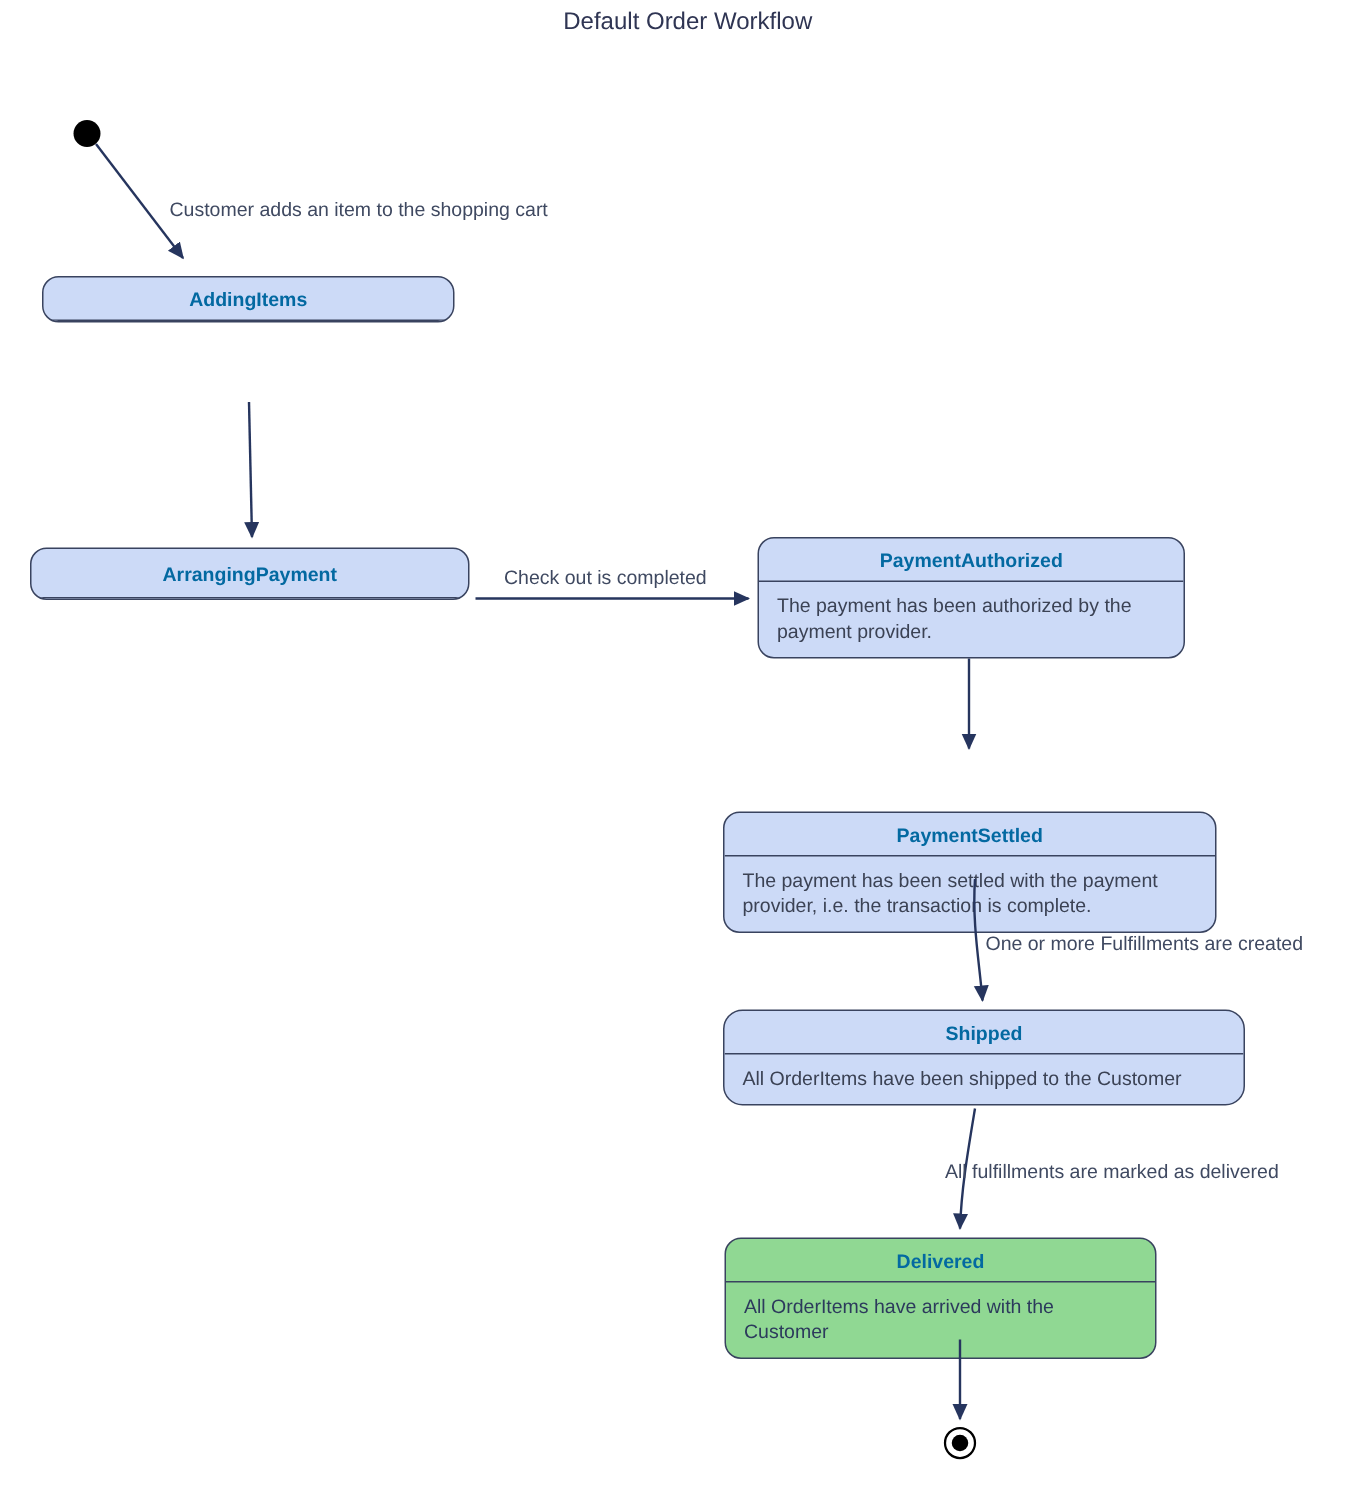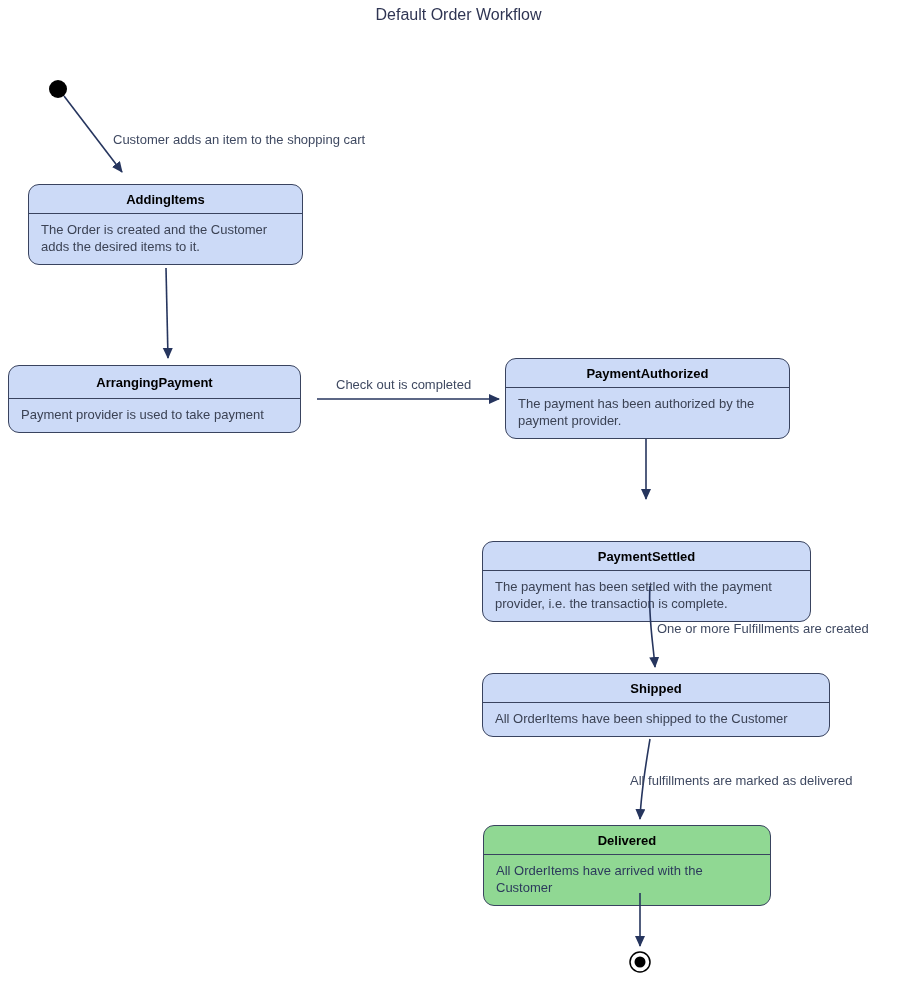--- a/index.html
+++ b/index.html
@@ -32,32 +32,32 @@
     background:#f9c474;border:1.4px solid #454f6e;
   }
   .cluster-admin .cluster-label{border-bottom:1.4px solid #454f6e;}
   .cluster-admin .cluster-inner{border:1px solid #e2a84f;}
   
   .state{
     position:absolute;background:#ccdaf7;border:1.4px solid #39435f;
     border-radius:11px;box-sizing:border-box;z-index:3;overflow:hidden;
   }
   .state-title{
-    font-size:13px;font-weight:bold;color:#000000;text-align:center;
+    font-size:13px;font-weight:bold;color:#0369a1;text-align:center;
     padding:7px 10px 6px;border-bottom:1.4px solid #39435f;
   }
   .state-body{
     font-size:13px;color:#3b4254;line-height:17px;padding:7px 12px 9px;
   }
   .state-adding{left:28px;top:184px;width:275px;}
-  .state-arranging{left:8px;top:365px;width:293px;}
+  .state-arranging{left:20px;top:365px;width:293px;}
   .state-arranging .state-title{padding-top:9px;padding-bottom:8px;}
   .state-authorized{left:505px;top:358px;width:285px;}
   .state-settled{left:482px;top:504px;width:329px;margin-top:37px;}
-  .state-shipped{left:482px;top:673px;width:348px;}
+  .state-shipped{left:482px;top:673px;width:348px;border-radius:13px;}
   .state-delivered{left:483px;top:825px;width:288px;background:#90d893;}
   .state-delivered .state-body{color:#2c3a5c;}
   
   .edges{
     position:absolute;left:0;top:0;width:905px;height:993px;
     z-index:6;pointer-events:none;
   }
   .edge-label{
     position:absolute;font-size:13px;color:#3f4961;white-space:nowrap;z-index:7;
   }
@@ -70,26 +70,24 @@
 <body>
 
 <div class="canvas">
 
   <div class="diagram-title">Default Order Workflow</div>
 
 
 
   <div class="state state-adding">
     <div class="state-title">AddingItems</div>
-    <div class="state-body">The Order is created and the Customer adds the desired items to it.</div>
   </div>
 
   <div class="state state-arranging">
     <div class="state-title">ArrangingPayment</div>
-    <div class="state-body">Payment provider is used to take payment</div>
   </div>
 
   <div class="state state-authorized">
     <div class="state-title">PaymentAuthorized</div>
     <div class="state-body">The payment has been authorized by the payment provider.</div>
   </div>
 
   <div class="state state-settled">
     <div class="state-title">PaymentSettled</div>
     <div class="state-body">The payment has been settled with the payment provider, i.e. the transaction is complete.</div>

